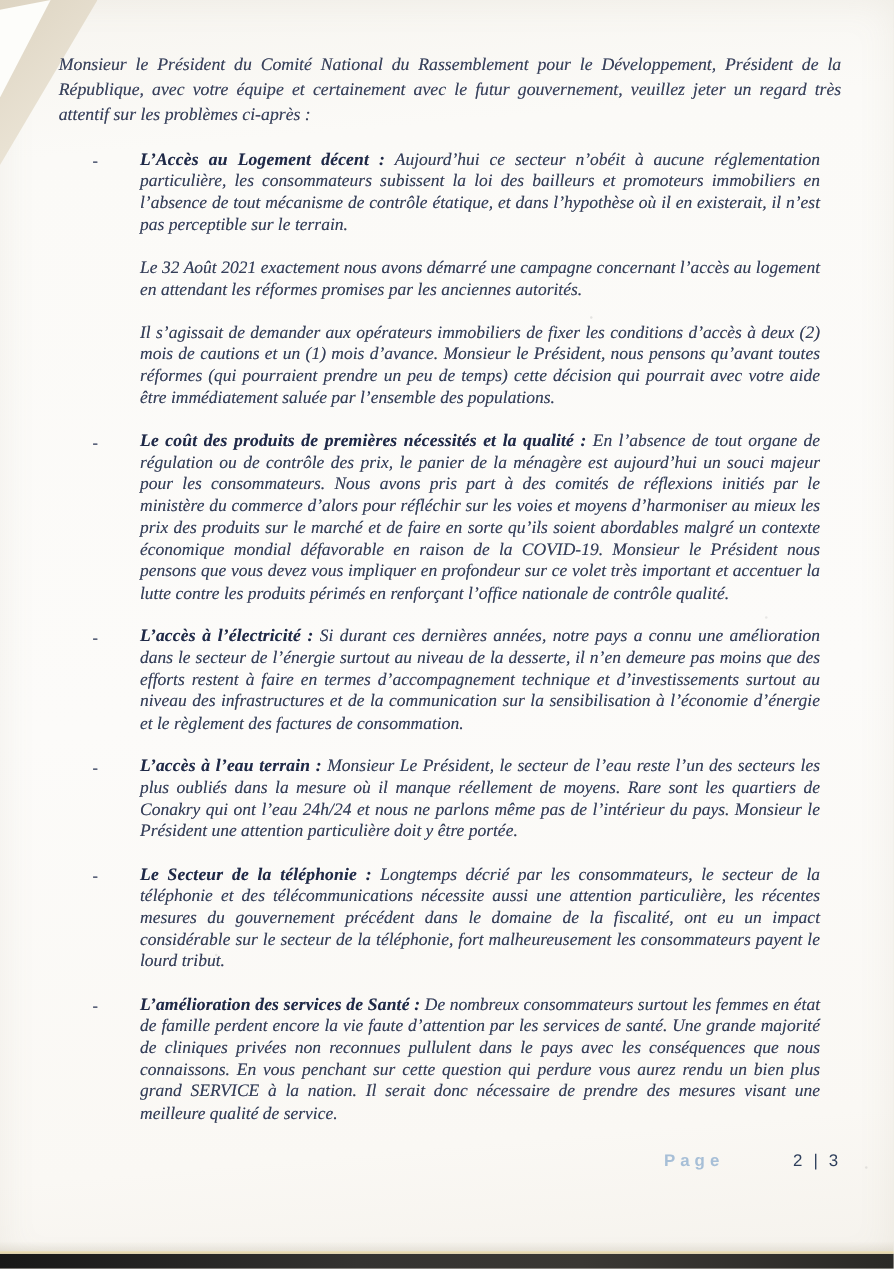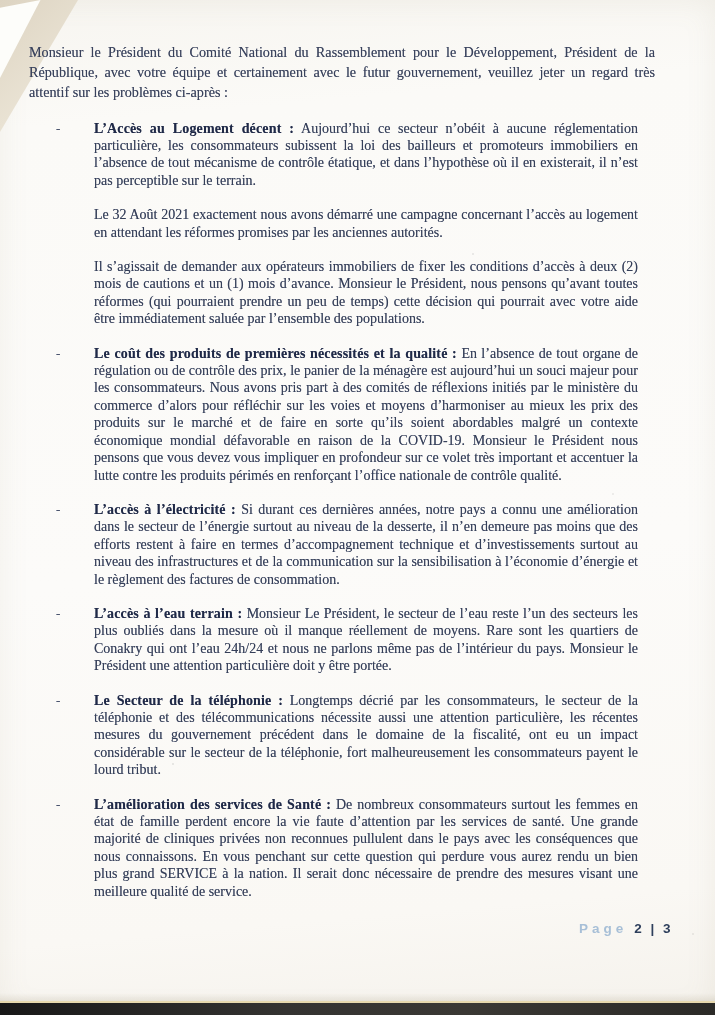--- a/index.html
+++ b/index.html
@@ -39,23 +39,24 @@
     position:absolute;width:2px;height:2px;border-radius:50%;
     background:rgba(110,110,110,.28);
     box-shadow:420px 180px 0 rgba(120,120,120,.18),
                120px 690px 0 rgba(120,120,120,.2),
                560px 420px 0 rgba(120,120,120,.15),
                300px 960px 0 rgba(120,120,120,.2),
                640px 860px 0 rgba(120,120,120,.16);
     top:73px;left:52px;
   }
   .content{
-    position:absolute;left:29px;top:42px;width:626px;
+    position:absolute;left:47px;top:42px;width:626px;
     color:#39425c;
     text-shadow:0 0 .45px rgba(49,60,92,.55);
+    font-style:italic;
   }
   .intro{
     margin:0 0 12px 0;
     font-size:14.2px;line-height:20.2px;
     text-align:justify;
   }
   .list{margin-left:48px;width:578px;}
   .item{position:relative;}
   .dash{
     position:absolute;left:-21px;top:1px;
@@ -69,21 +70,21 @@
   .footer{
     position:absolute;top:921px;left:0;width:673px;
     text-align:right;
     font-family:"Liberation Sans","DejaVu Sans",sans-serif;
     font-size:13.5px;white-space:nowrap;
   }
   .pg-label{
     color:#a7bfd7;font-weight:bold;letter-spacing:4px;margin-right:7px;text-align:right;
   }
   .pg-num{
-    color:#2e3f5c;font-weight:bold;letter-spacing:2.5px;
+    color:#2e3f5c;font-weight:normal;letter-spacing:2.5px;margin-left:48px;
   }
 </style>
 </head>
 <body>
 
 <div class="paper">
   <div class="fold-shadow"></div>
   <div class="fold-light"></div>
   <div class="speck"></div>
 

